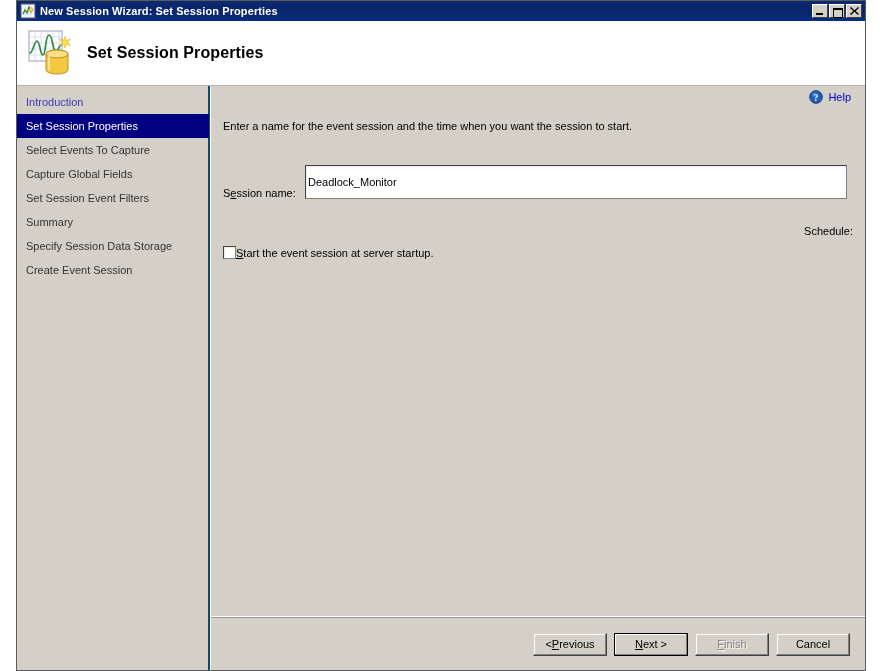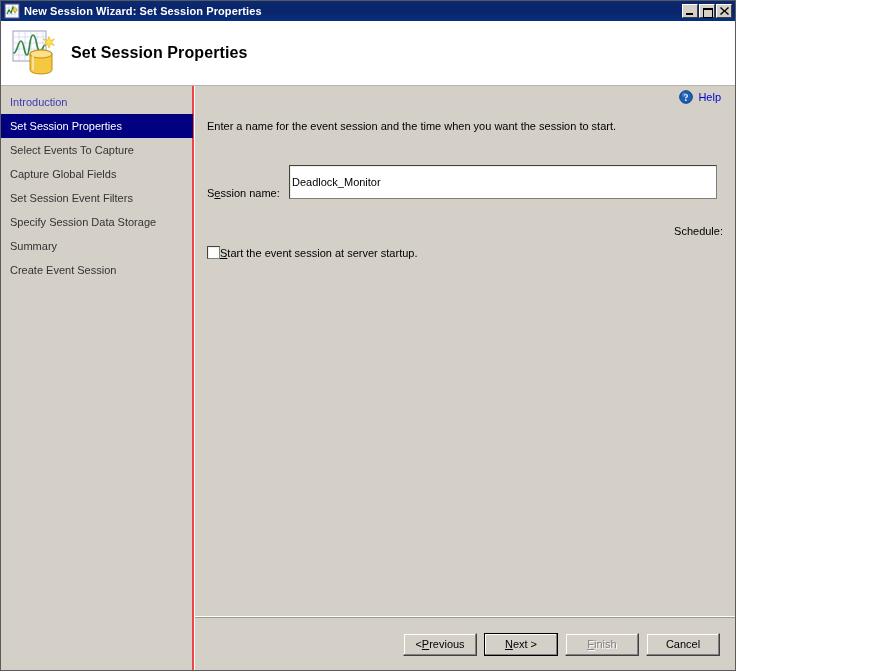--- a/index.html
+++ b/index.html
@@ -11,22 +11,22 @@
     width: 888px; height: 671px;
     font-family: "Liberation Sans", sans-serif;
     font-size: 11px;
     color: #000000;
     overflow: hidden;
   }
 
   
   .window {
     position: absolute;
-    left: 0; top: 0;
-    width: 736px; height: 671px;
+    left: 16px; top: 0;
+    width: 850px; height: 671px;
     background: #d4d0c8;
     border: 1px solid #5a5a5a;
     display: flex;
     flex-direction: column;
   }
 
   
   .titlebar {
     height: 20px;
     background: linear-gradient(to bottom, #0a2a72 0%, #0a246a 50%, #06307e 100%);
@@ -114,21 +114,21 @@
   .body-area {
     flex: 1;
     display: flex;
     min-height: 0;
   }
 
   
   .sidebar {
     width: 193px;
     background: #d4d0c8;
-    border-right: 2px solid #ef4444;
+    border-right: 2px solid #0c4a6e;
     padding-top: 4px;
     flex: none;
   }
   .side-item {
     height: 24px;
     line-height: 24px;
     padding-left: 9px;
     font-size: 11px;
     color: #333333;
     white-space: nowrap;
@@ -350,24 +350,24 @@
       <div class="side-item">
         <span>Select Events To Capture</span>
       </div>
       <div class="side-item">
         <span>Capture Global Fields</span>
       </div>
       <div class="side-item">
         <span>Set Session Event Filters</span>
       </div>
       <div class="side-item">
+        <span>Summary</span>
+      </div>
+      <div class="side-item">
         <span>Specify Session Data Storage</span>
-      </div>
-      <div class="side-item">
-        <span>Summary</span>
       </div>
       <div class="side-item">
         <span>Create Event Session</span>
       </div>
     </div>
 
     <div class="content-wrap">
       <div class="content">
 
         <div class="help-row">

